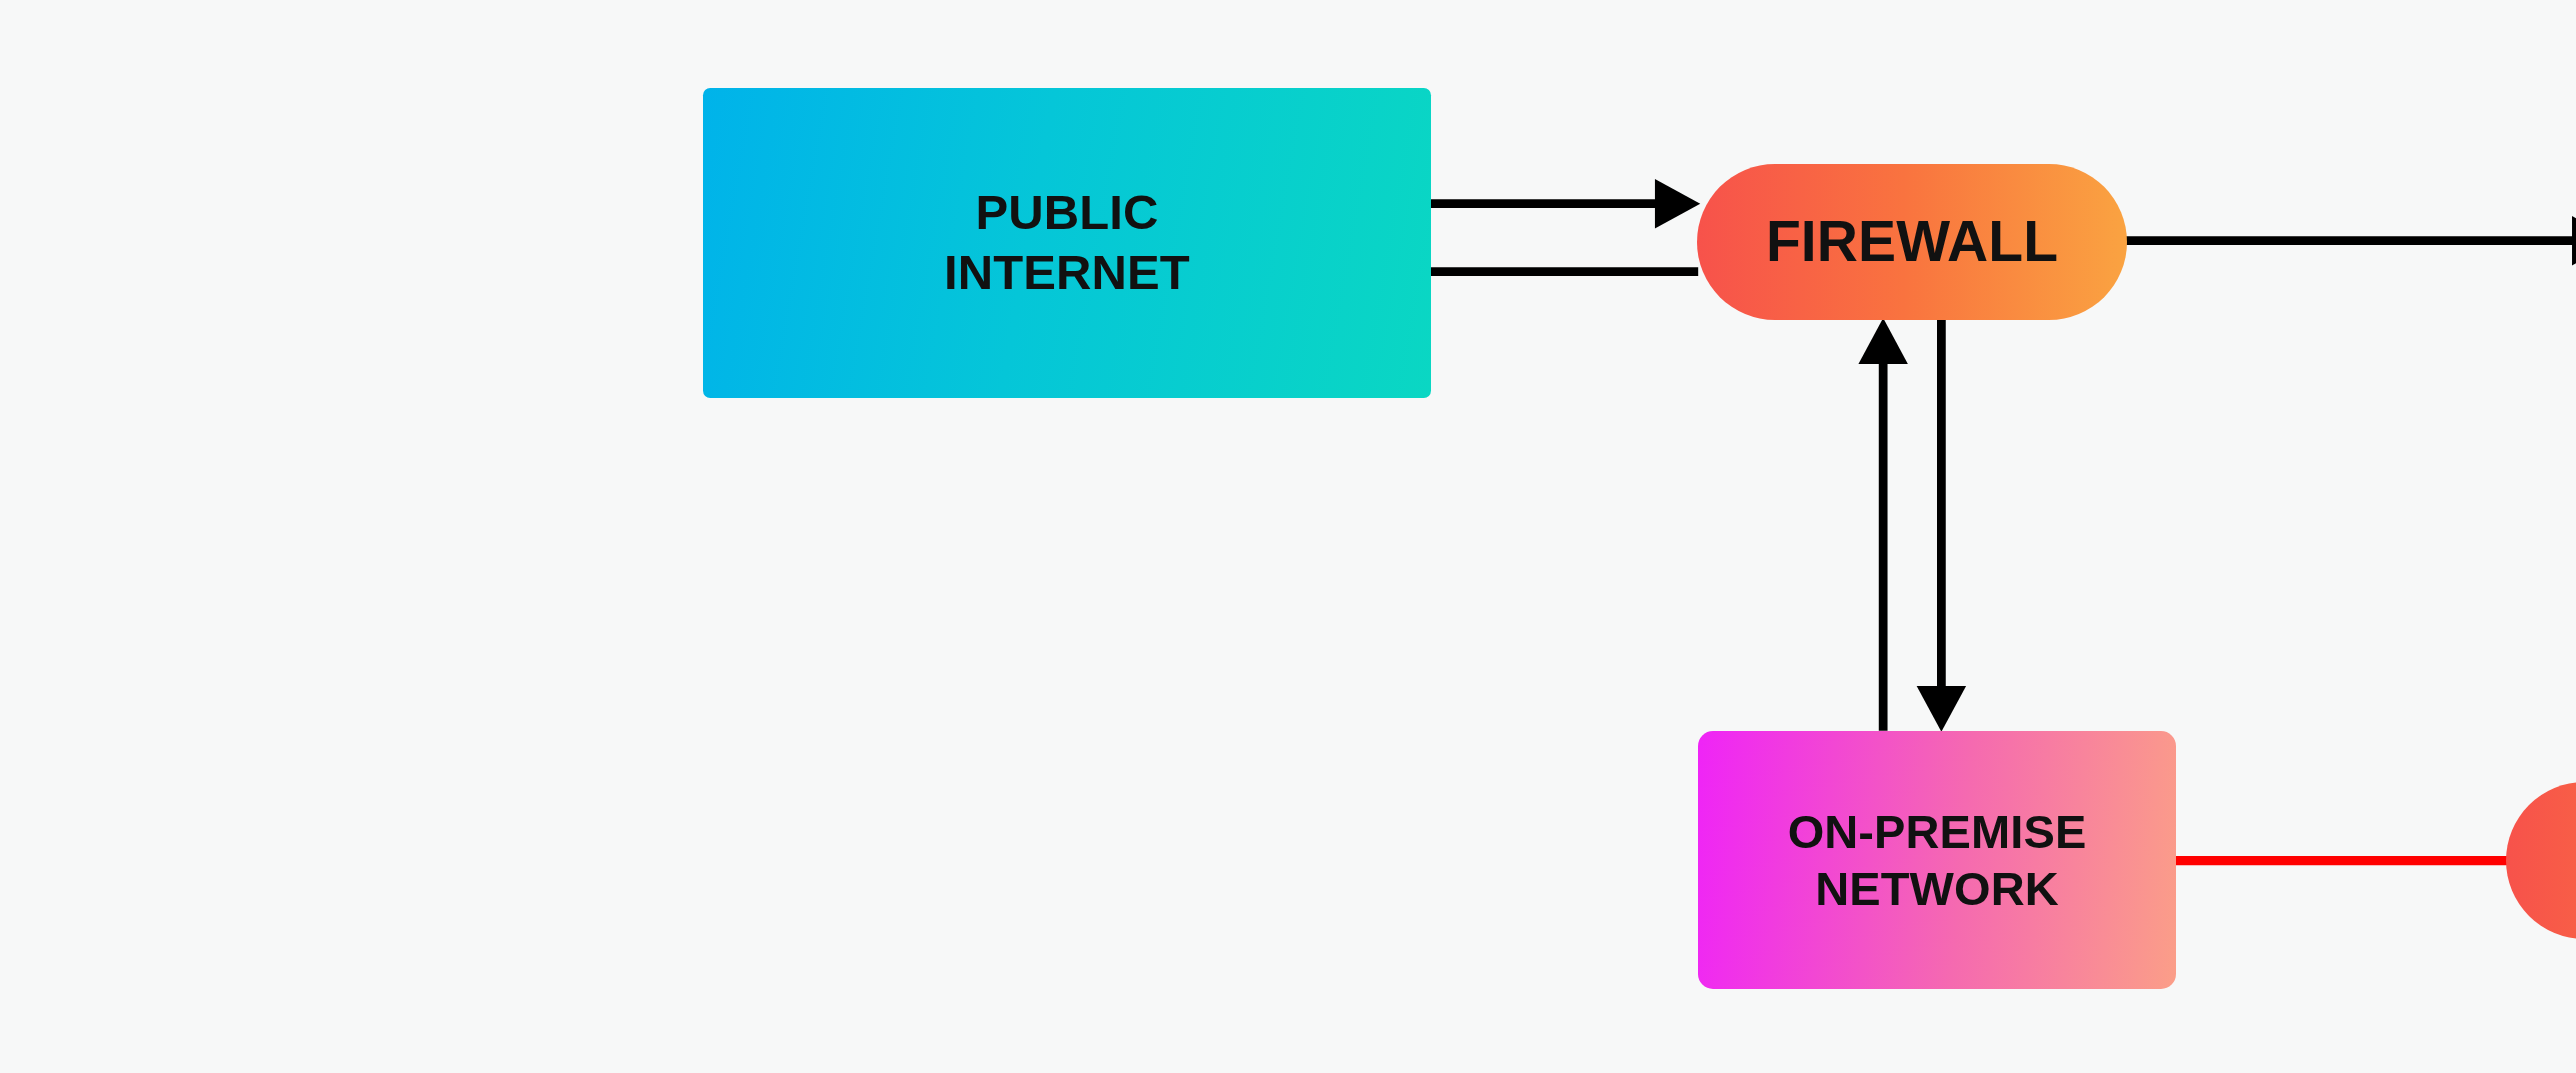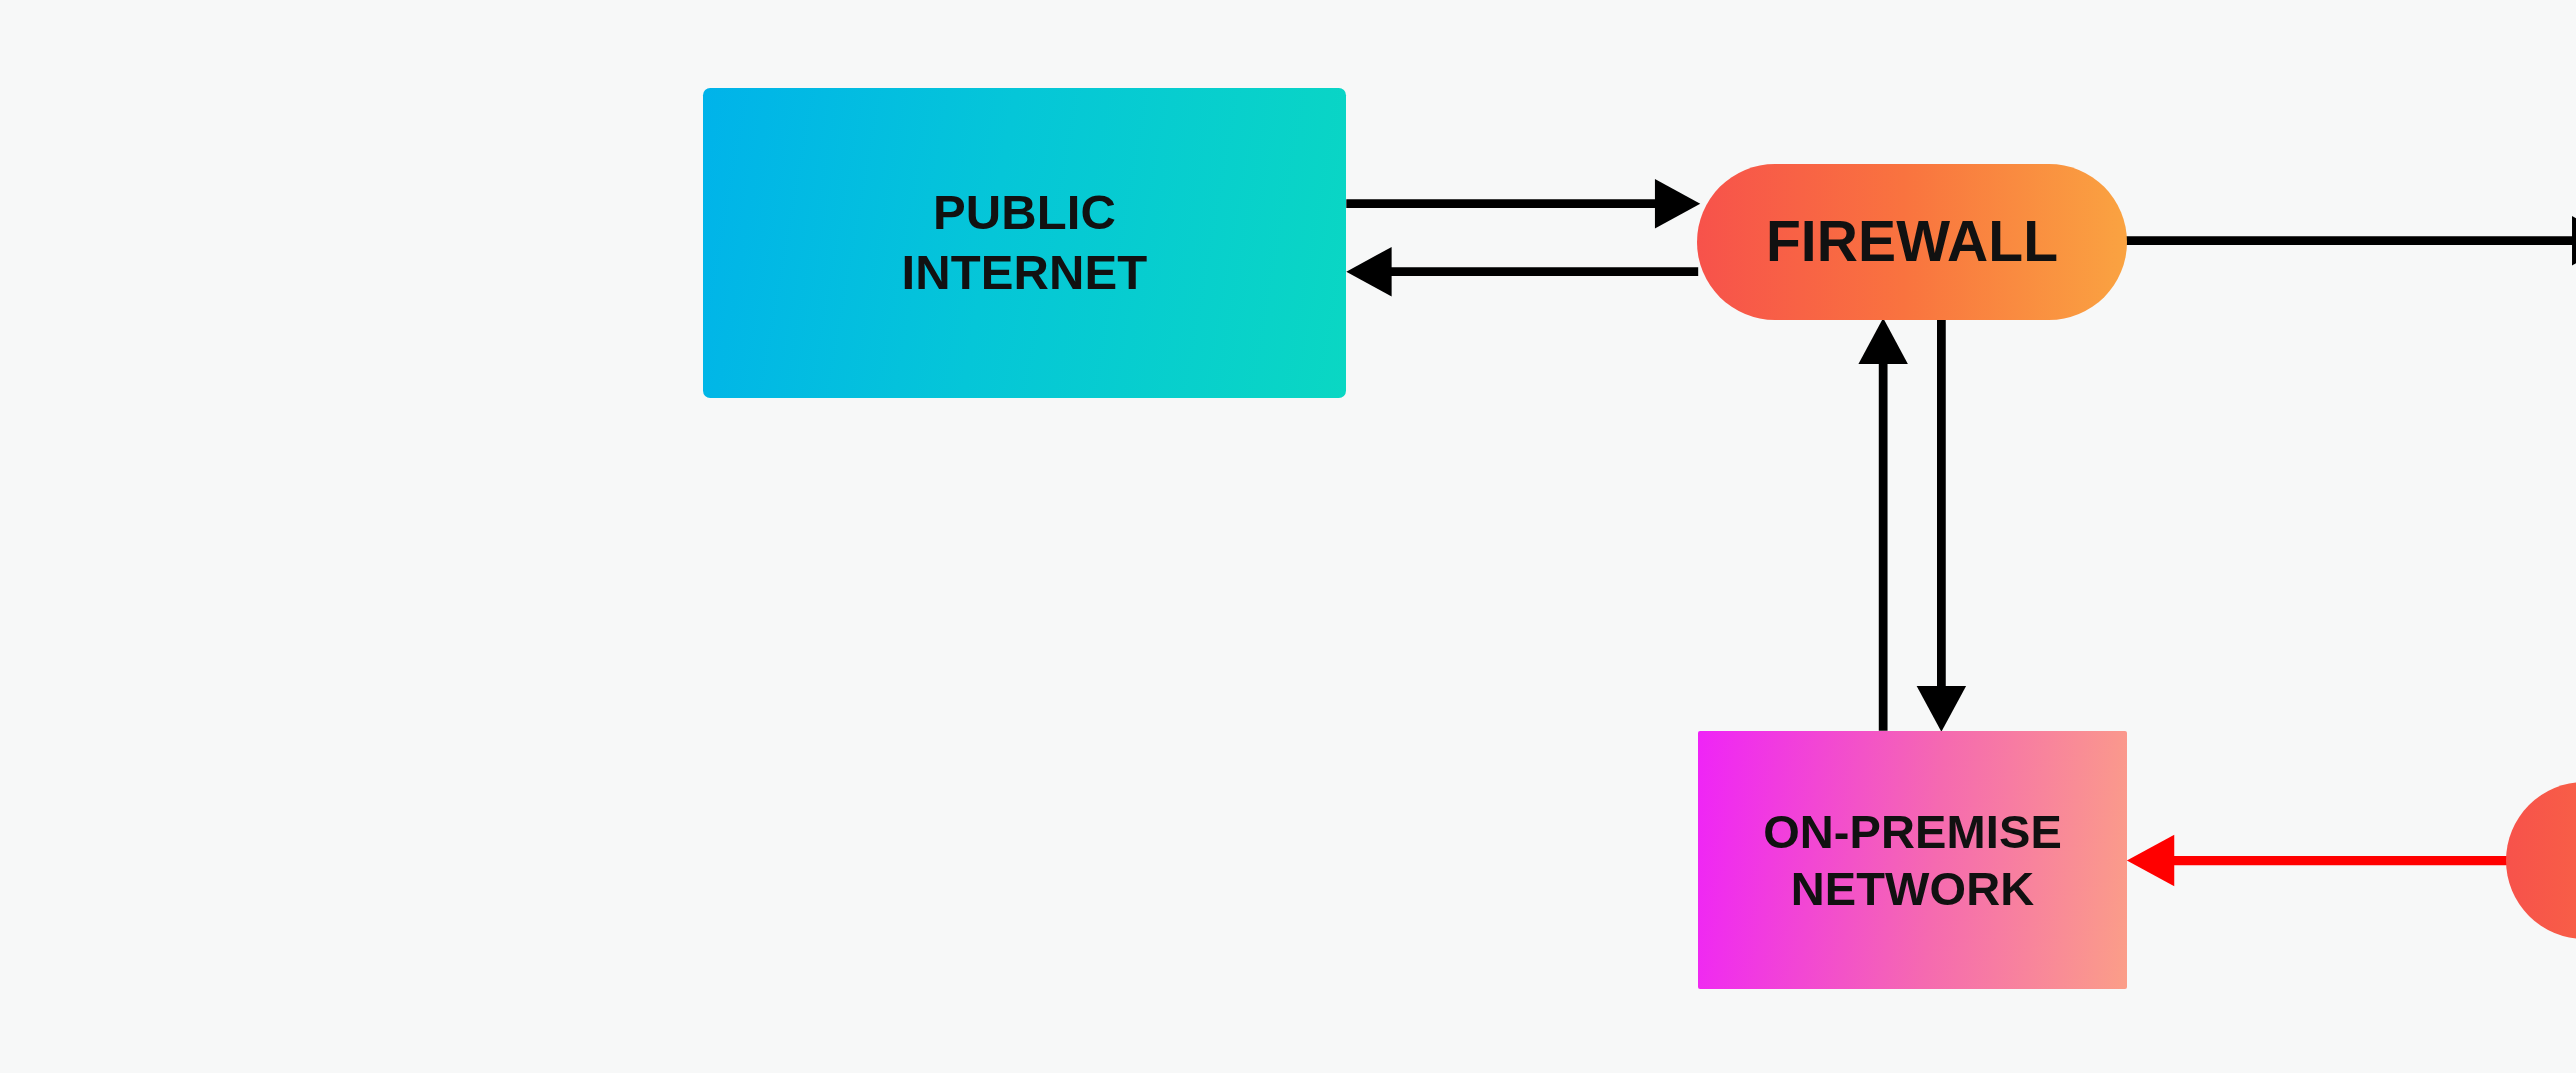--- a/index.html
+++ b/index.html
@@ -37,21 +37,21 @@
   .node-label {
     font-weight: 700;
     letter-spacing: 0.1px;
     white-space: pre-line;
   }
 
   
   #node-public-internet {
     left: 703px;
     top: 88px;
-    width: 643px;
+    width: 728px;
     height: 310px;
     border-radius: 7.2px;
     background: linear-gradient(100deg, #00b3ea 0%, #05c6d8 45%, #0ad7c3 100%);
   }
   #node-public-internet .node-label {
     color: #111111;
     font-size: 49px;
   }
 
   
@@ -65,23 +65,23 @@
   }
   #node-firewall-top .node-label {
     color: #111111;
     font-size: 57px;
   }
 
   
   #node-on-premise {
     left: 1698px;
     top: 731px;
-    width: 429px;
+    width: 478px;
     height: 258px;
-    border-radius: 2px;
+    border-radius: 15px;
     background: linear-gradient(95deg, #ef24f7 0%, #f56ab0 55%, #fb9e88 100%);
     text-align: center;
   }
   #node-on-premise .node-label {
     color: #111111;
     font-size: 47px;
   }
 
   
   #node-firewall-bottom {

